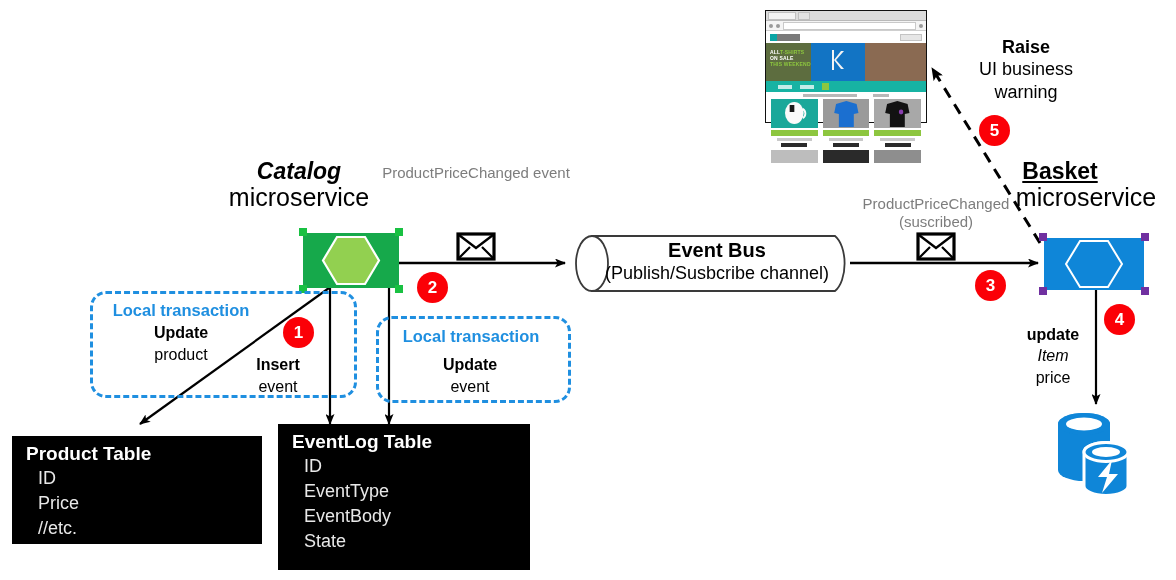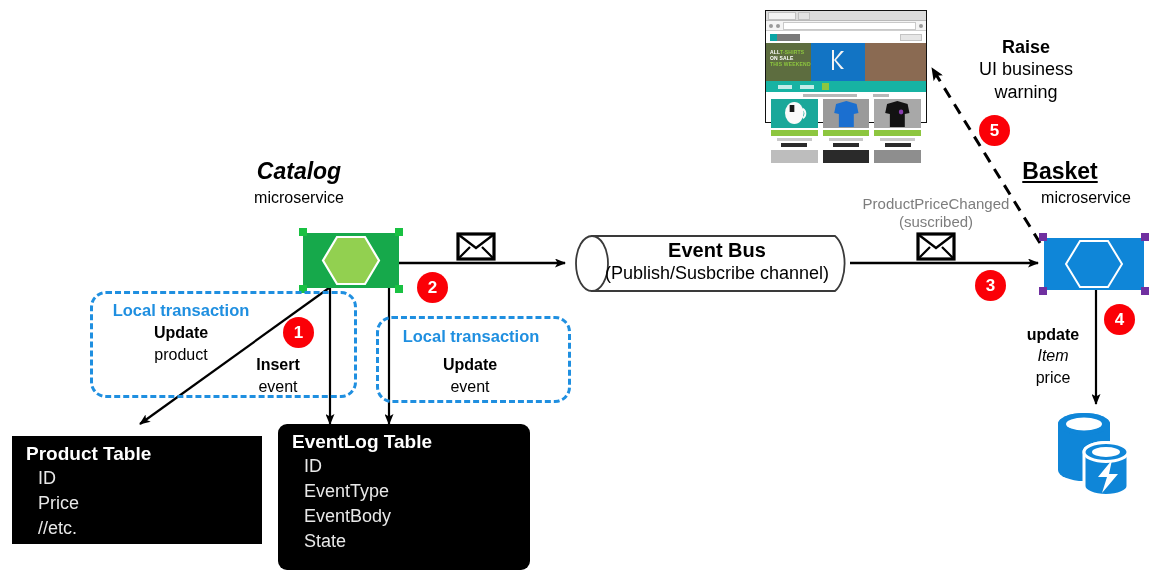--- a/index.html
+++ b/index.html
@@ -4,21 +4,21 @@
 <style>
   html,body{margin:0;padding:0;background:#ffffff;}
   body{width:1176px;height:580px;position:relative;overflow:hidden;
        font-family:"Liberation Sans","DejaVu Sans",sans-serif;color:#000;}
   #stage{position:absolute;left:0;top:0;width:1176px;height:580px;}
   .abs{position:absolute;}
   svg.layer{position:absolute;left:0;top:0;width:1176px;height:580px;pointer-events:none;}
 
   
   .ttl-bold{font-weight:bold;font-size:23px;line-height:26px;text-align:center;}
-  .ttl-reg{font-weight:normal;font-size:16px;line-height:27px;text-align:center;}
+  .ttl-reg{font-weight:normal;font-size:25px;line-height:27px;text-align:center;}
   .gray-lbl{color:#7d7d7d;font-size:15px;line-height:19px;text-align:center;}
   .blk-bold{font-weight:bold;font-size:16px;line-height:20px;text-align:center;}
   .blk-reg{font-weight:normal;font-size:16px;line-height:20px;text-align:center;}
   .lt-title{color:#1f8fe0;font-weight:bold;font-size:16.5px;line-height:20px;text-align:center;}
 
   
   .dashbox{border:3px dashed #1f8fe0;border-radius:16px;box-sizing:border-box;}
 
   
   .dbtable{background:#000;color:#fff;box-sizing:border-box;padding:6px 0 4px 14px;}
@@ -137,20 +137,21 @@
       <svg width="96" height="55" viewBox="0 0 96 55">
         <polygon points="34,4 62,4 76,27.5 62,51 34,51 20,27.5" fill="#92d050" stroke="#ffffff" stroke-width="2.2"></polygon>
       </svg>
     </div>
     <div class="handle" style="background:#19c142;left:-4px;top:-5px;"></div>
     <div class="handle" style="background:#19c142;right:-4px;top:-5px;"></div>
     <div class="handle" style="background:#19c142;left:-4px;bottom:-5px;"></div>
     <div class="handle" style="background:#19c142;right:-4px;bottom:-5px;"></div>
   </div>
 
+  <div class="abs gray-lbl" style="left:378px;top:163px;width:196px;">ProductPriceChanged event</div>
 
   <div class="abs cyl-t1" style="left:592px;top:238px;width:250px;text-align:center;">Event Bus</div>
   <div class="abs cyl-t2" style="left:584px;top:262px;width:266px;text-align:center;">(Publish/Susbcribe channel)</div>
 
   <div class="abs gray-lbl" style="left:838px;top:194px;width:196px;">ProductPriceChanged</div>
   <div class="abs gray-lbl" style="left:838px;top:212px;width:196px;">(suscribed)</div>
 
   <div class="abs ttl-bold" style="left:972px;top:158px;width:176px;text-decoration:underline;">Basket</div>
   <div class="abs ttl-reg" style="left:996px;top:184px;width:180px;">microservice</div>
 
@@ -186,21 +187,21 @@
   <div class="abs blk-bold" style="left:400px;top:355px;width:140px;">Update</div>
   <div class="abs blk-reg" style="left:400px;top:377px;width:140px;">event</div>
 
   <div class="abs dbtable" style="left:12px;top:436px;width:250px;height:108px;">
     <div class="h">Product Table</div>
     <div class="f">ID</div>
     <div class="f">Price</div>
     <div class="f">//etc.</div>
   </div>
 
-  <div class="abs dbtable" style="left:278px;top:424px;width:252px;height:146px;border-radius:9px;">
+  <div class="abs dbtable" style="left:278px;top:424px;width:252px;height:146px;">
     <div class="h">EventLog Table</div>
     <div class="f">ID</div>
     <div class="f">EventType</div>
     <div class="f">EventBody</div>
     <div class="f">State</div>
   </div>
 
   <div class="step" style="left:283px;top:317px;">1</div>
   <div class="step" style="left:417px;top:272px;">2</div>
   <div class="step" style="left:975px;top:270px;">3</div>

